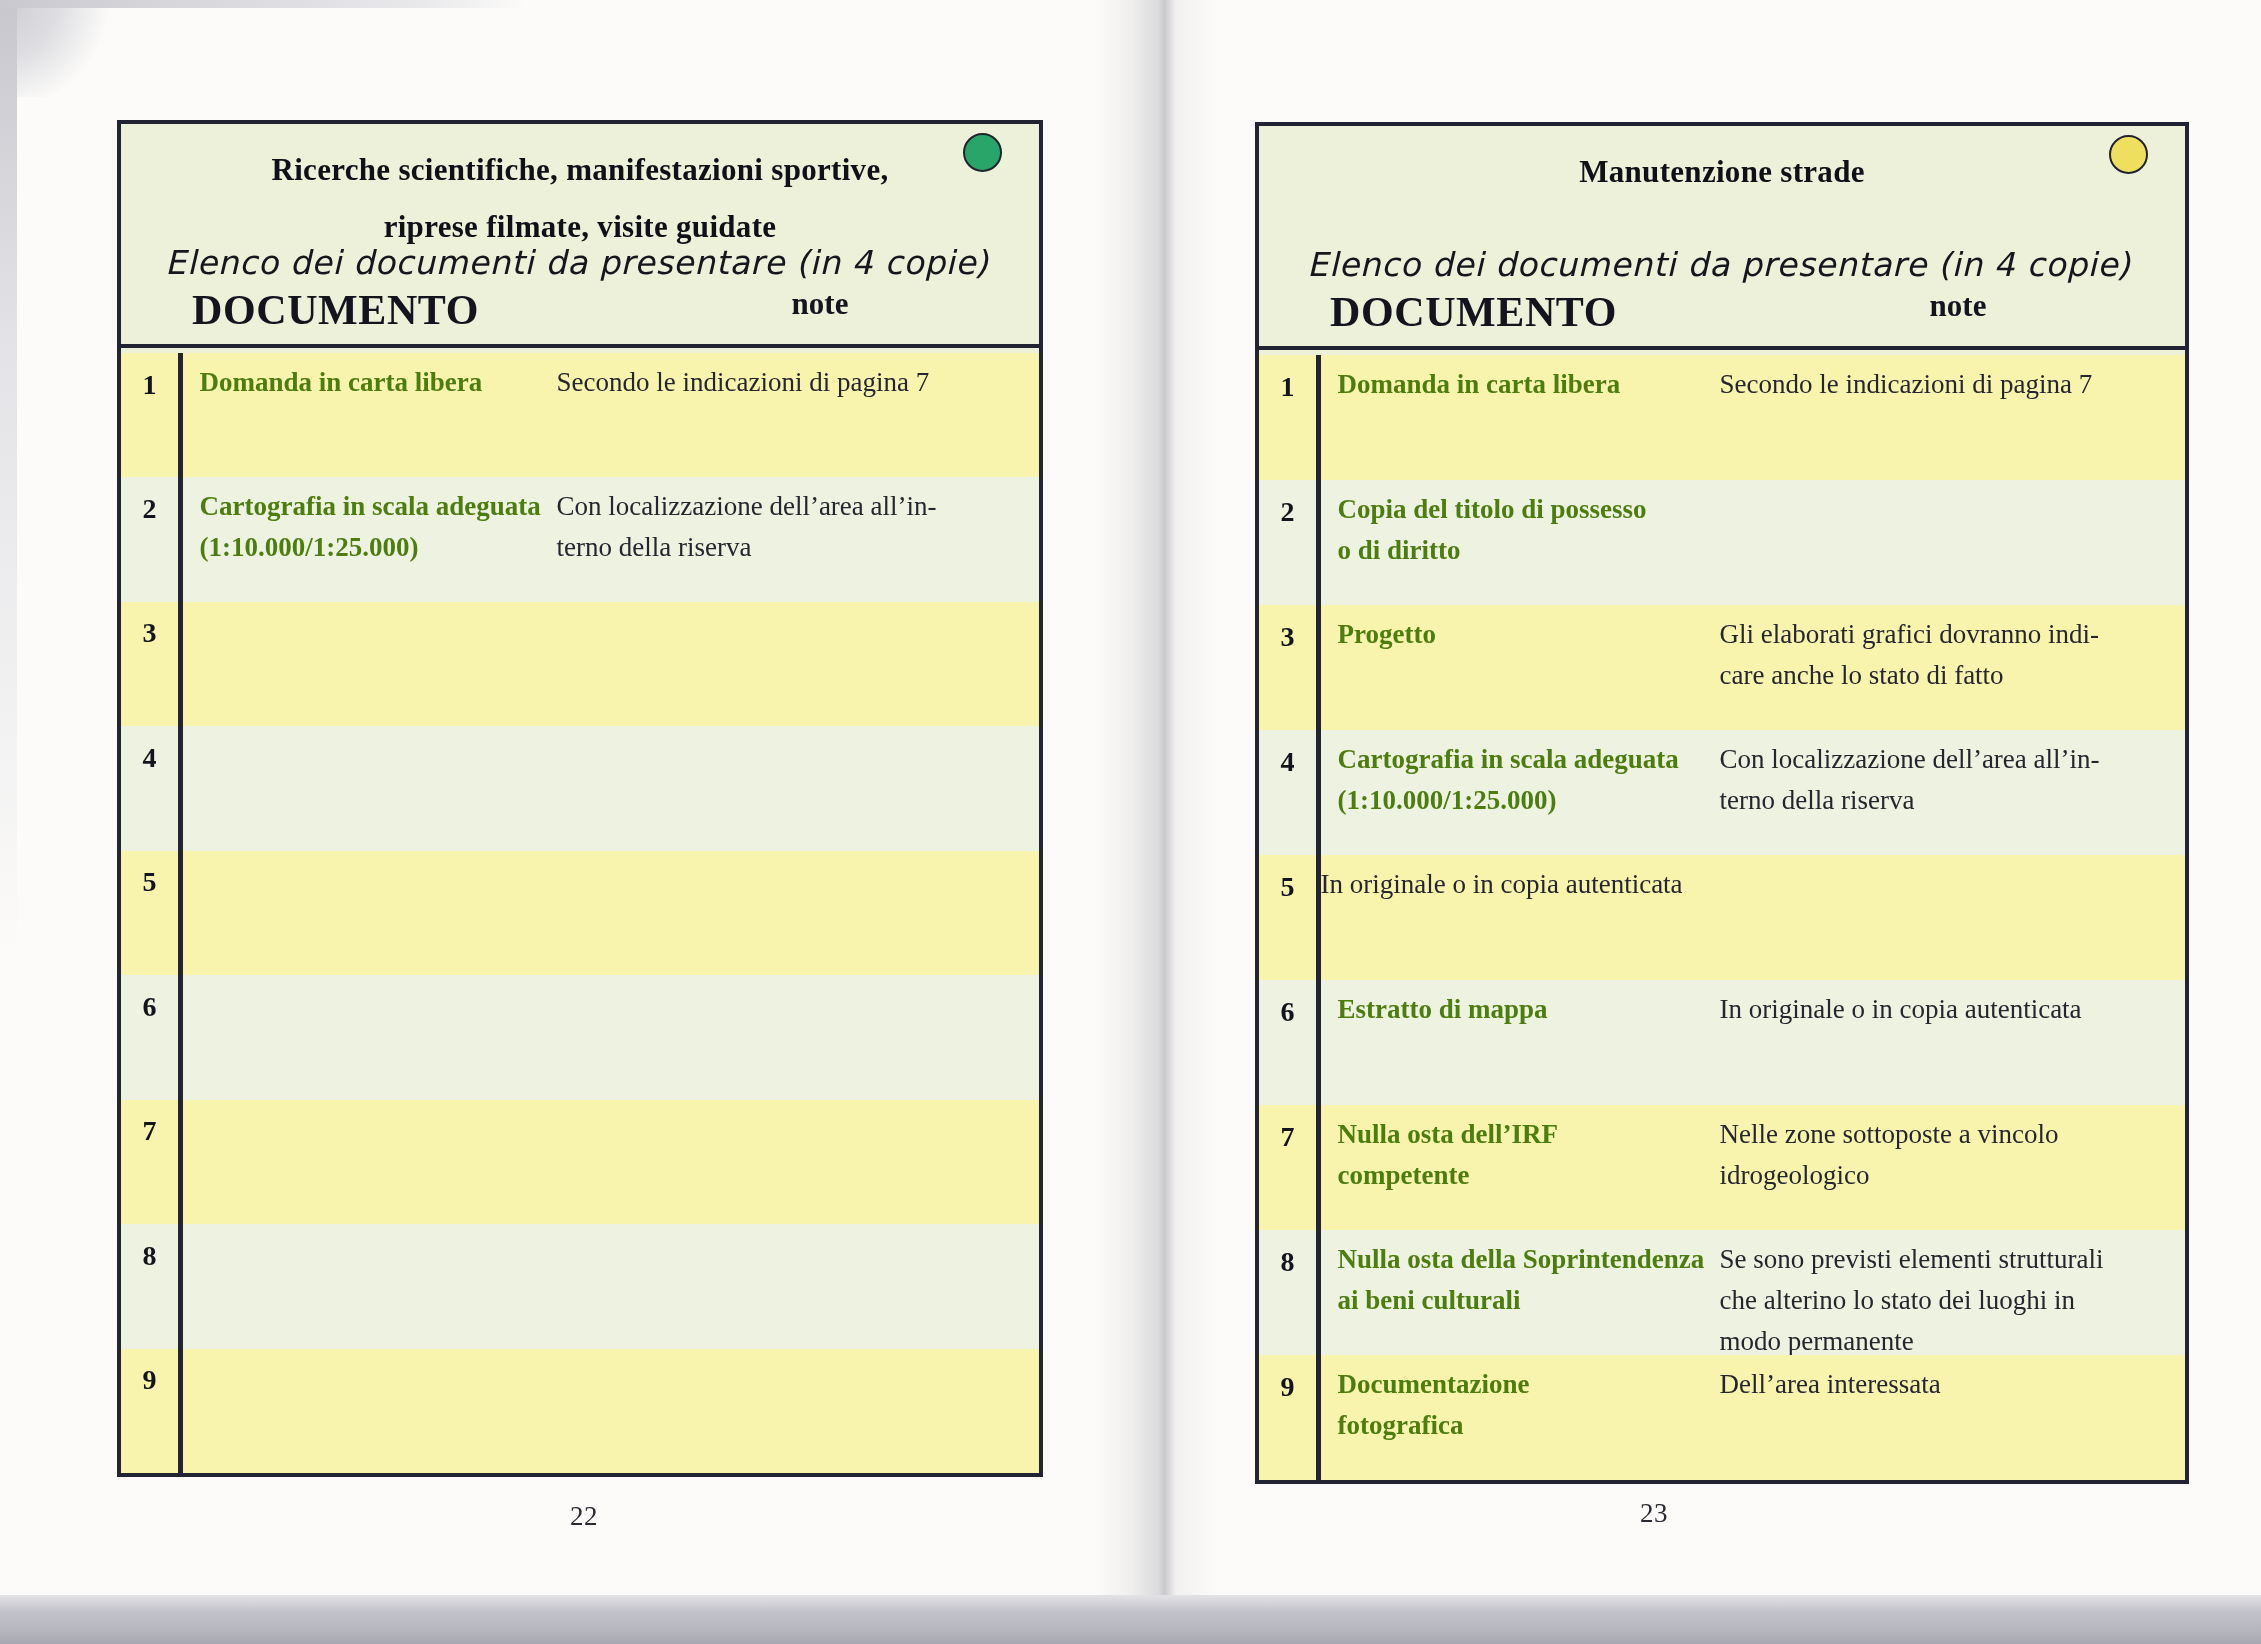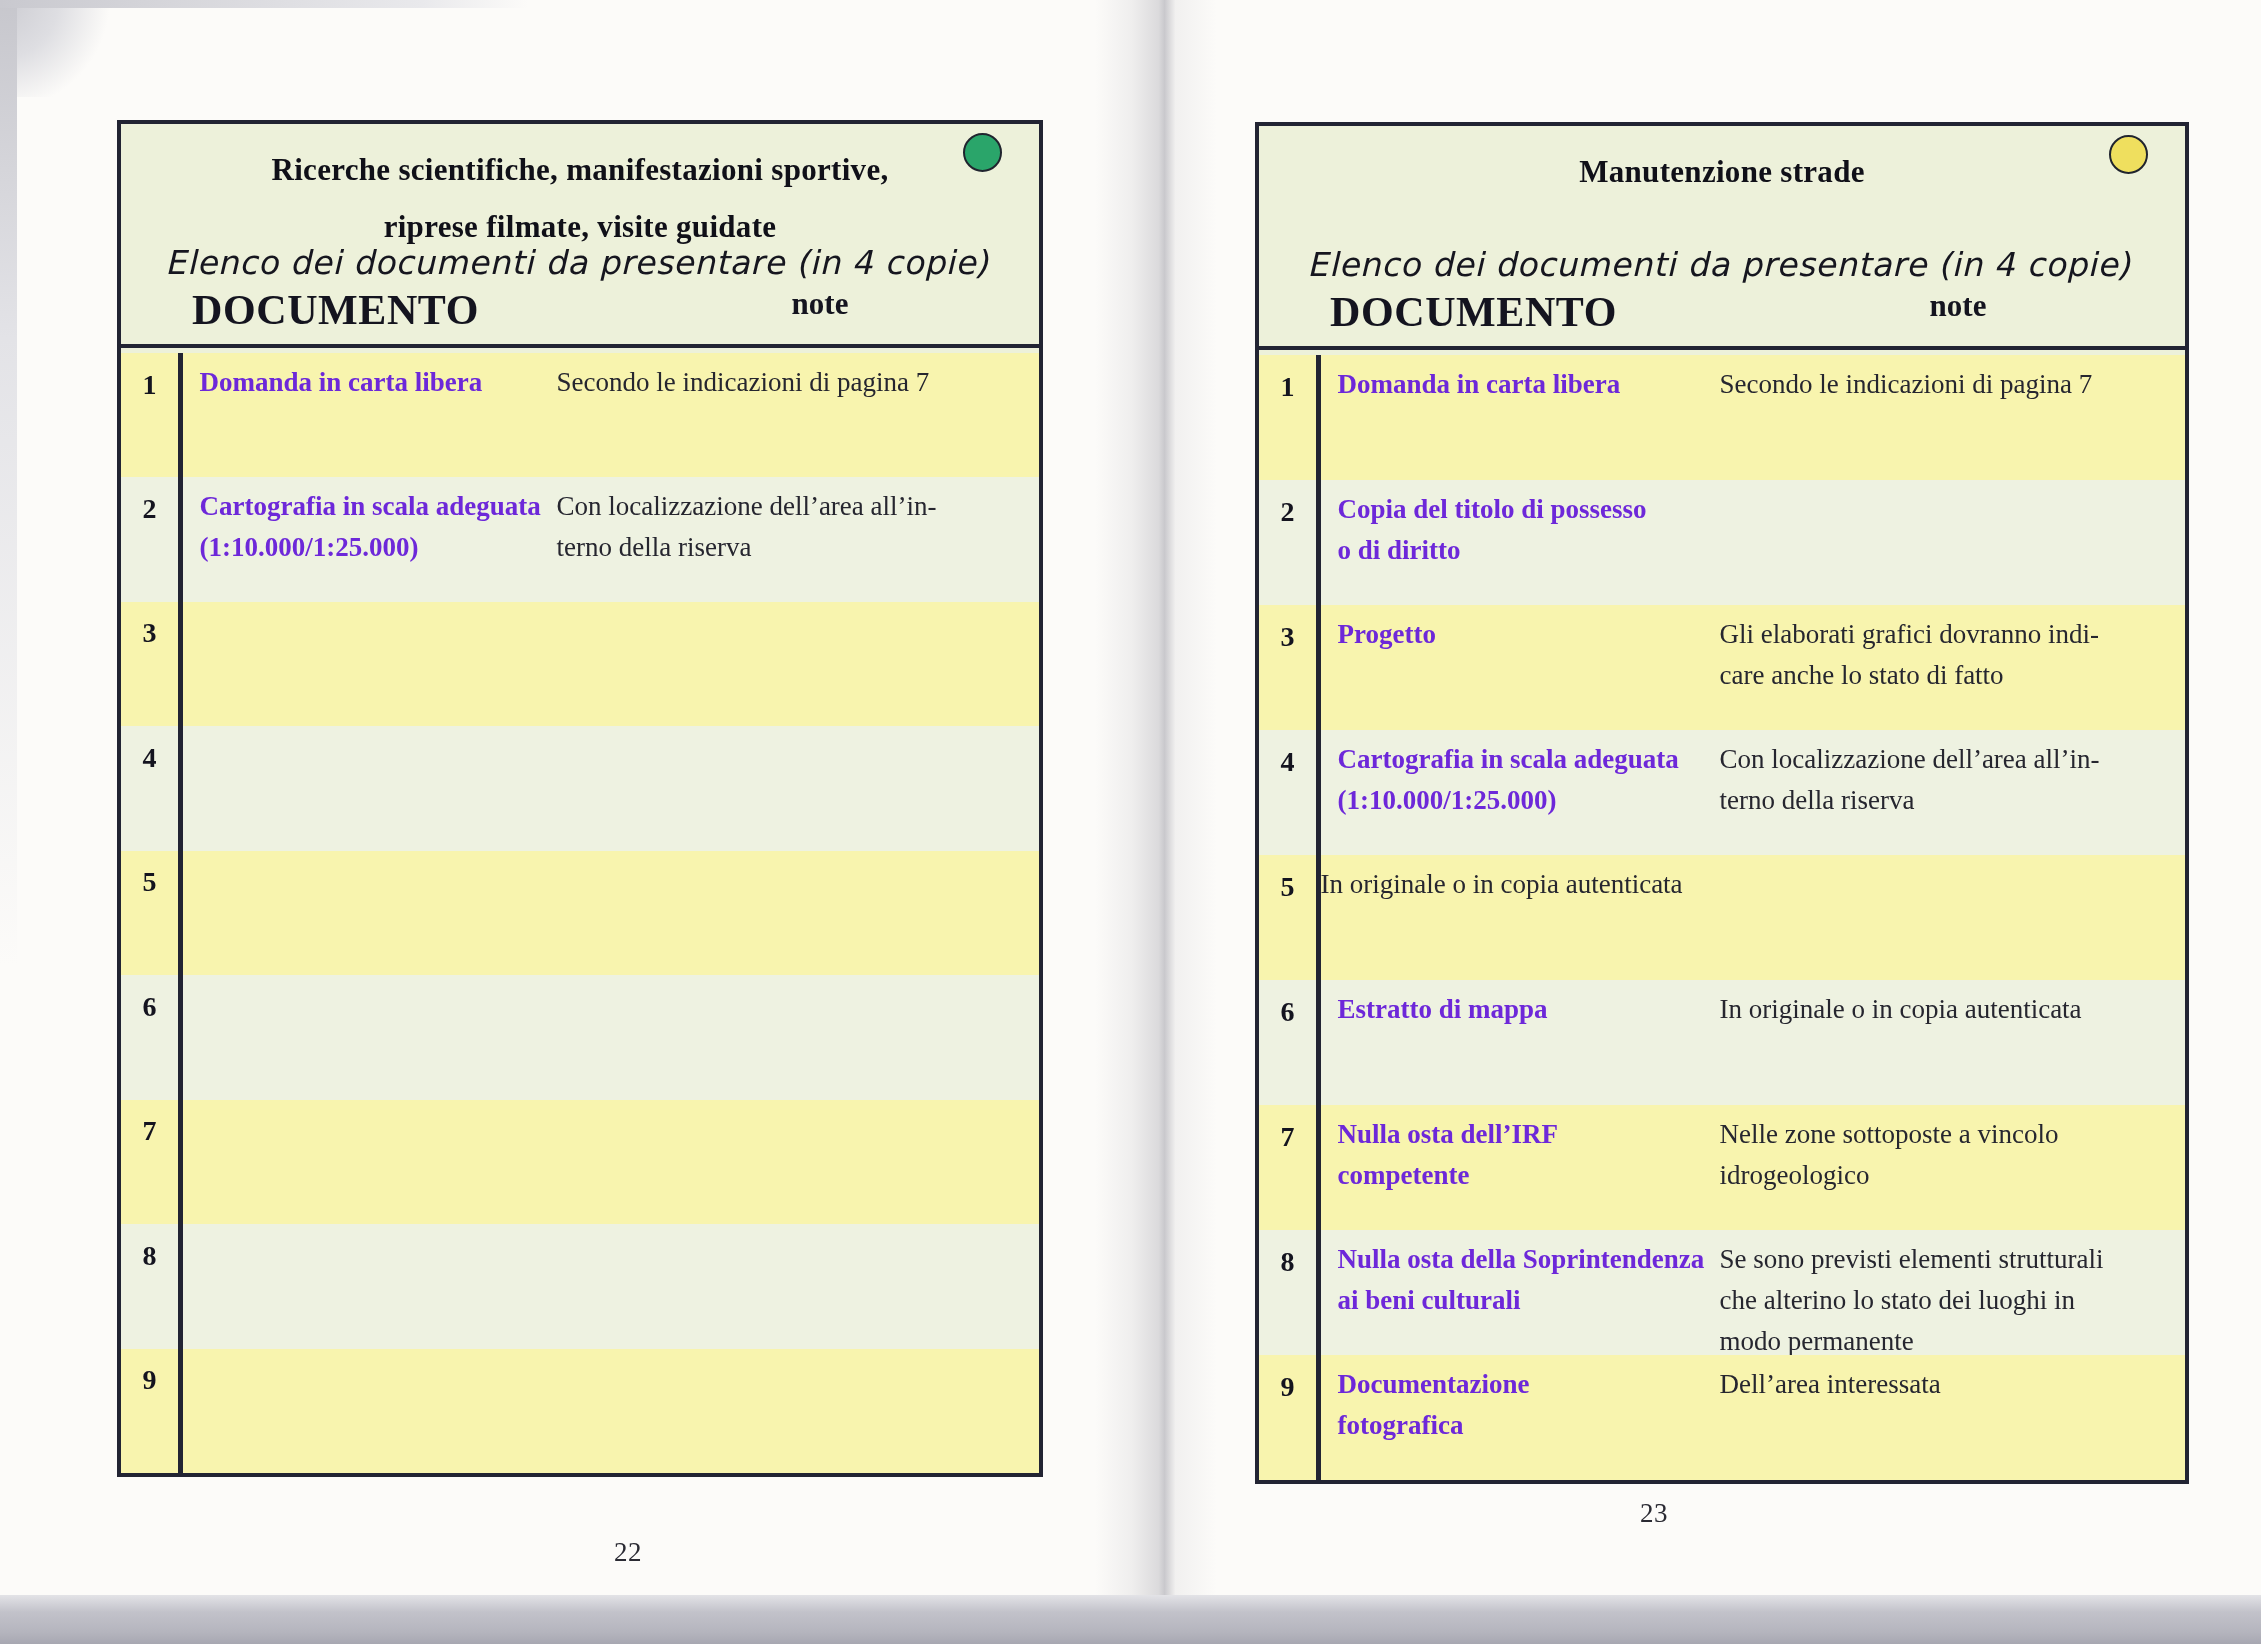--- a/index.html
+++ b/index.html
@@ -81,31 +81,31 @@
   .band-a{background:#f8f4ae;}
   .band-b{background:#eef2e1;}
   .cell{box-sizing:border-box;}
   .cell.num{
     text-align:center;font-weight:bold;font-size:28px;padding-top:15.5px;
   }
   .vline{background:#222433;}
   .cell.doc{
     padding:9px 6.4px 0 17px;
     font-weight:bold;font-size:27px;line-height:41px;
-    white-space:pre-line;color:#6d28d9;
+    white-space:pre-line;color:#4d7c0f;
   }
   .cell.note{
     padding:9px 11.6px 0 0;
     font-size:27px;line-height:41px;
     white-space:pre-line;color:#26262f;
   }
   .pagenum{
     position:absolute;font-size:27px;color:#2a2a33;letter-spacing:0.6px;
   }
-  .pagenum--left{left:614px;top:1501px;margin-top:36px;}
+  .pagenum--left{left:570px;top:1501px;}
   .pagenum--right{left:1640px;top:1498px;}
 </style>
 </head>
 <body>
 
 <div class="scan-corner-wash"></div>
 <div class="scan-left-edge"></div>
 <div class="scan-top-edge"></div>
 <div class="scan-gutter"></div>
 <div class="scan-bottom-strip"></div>

